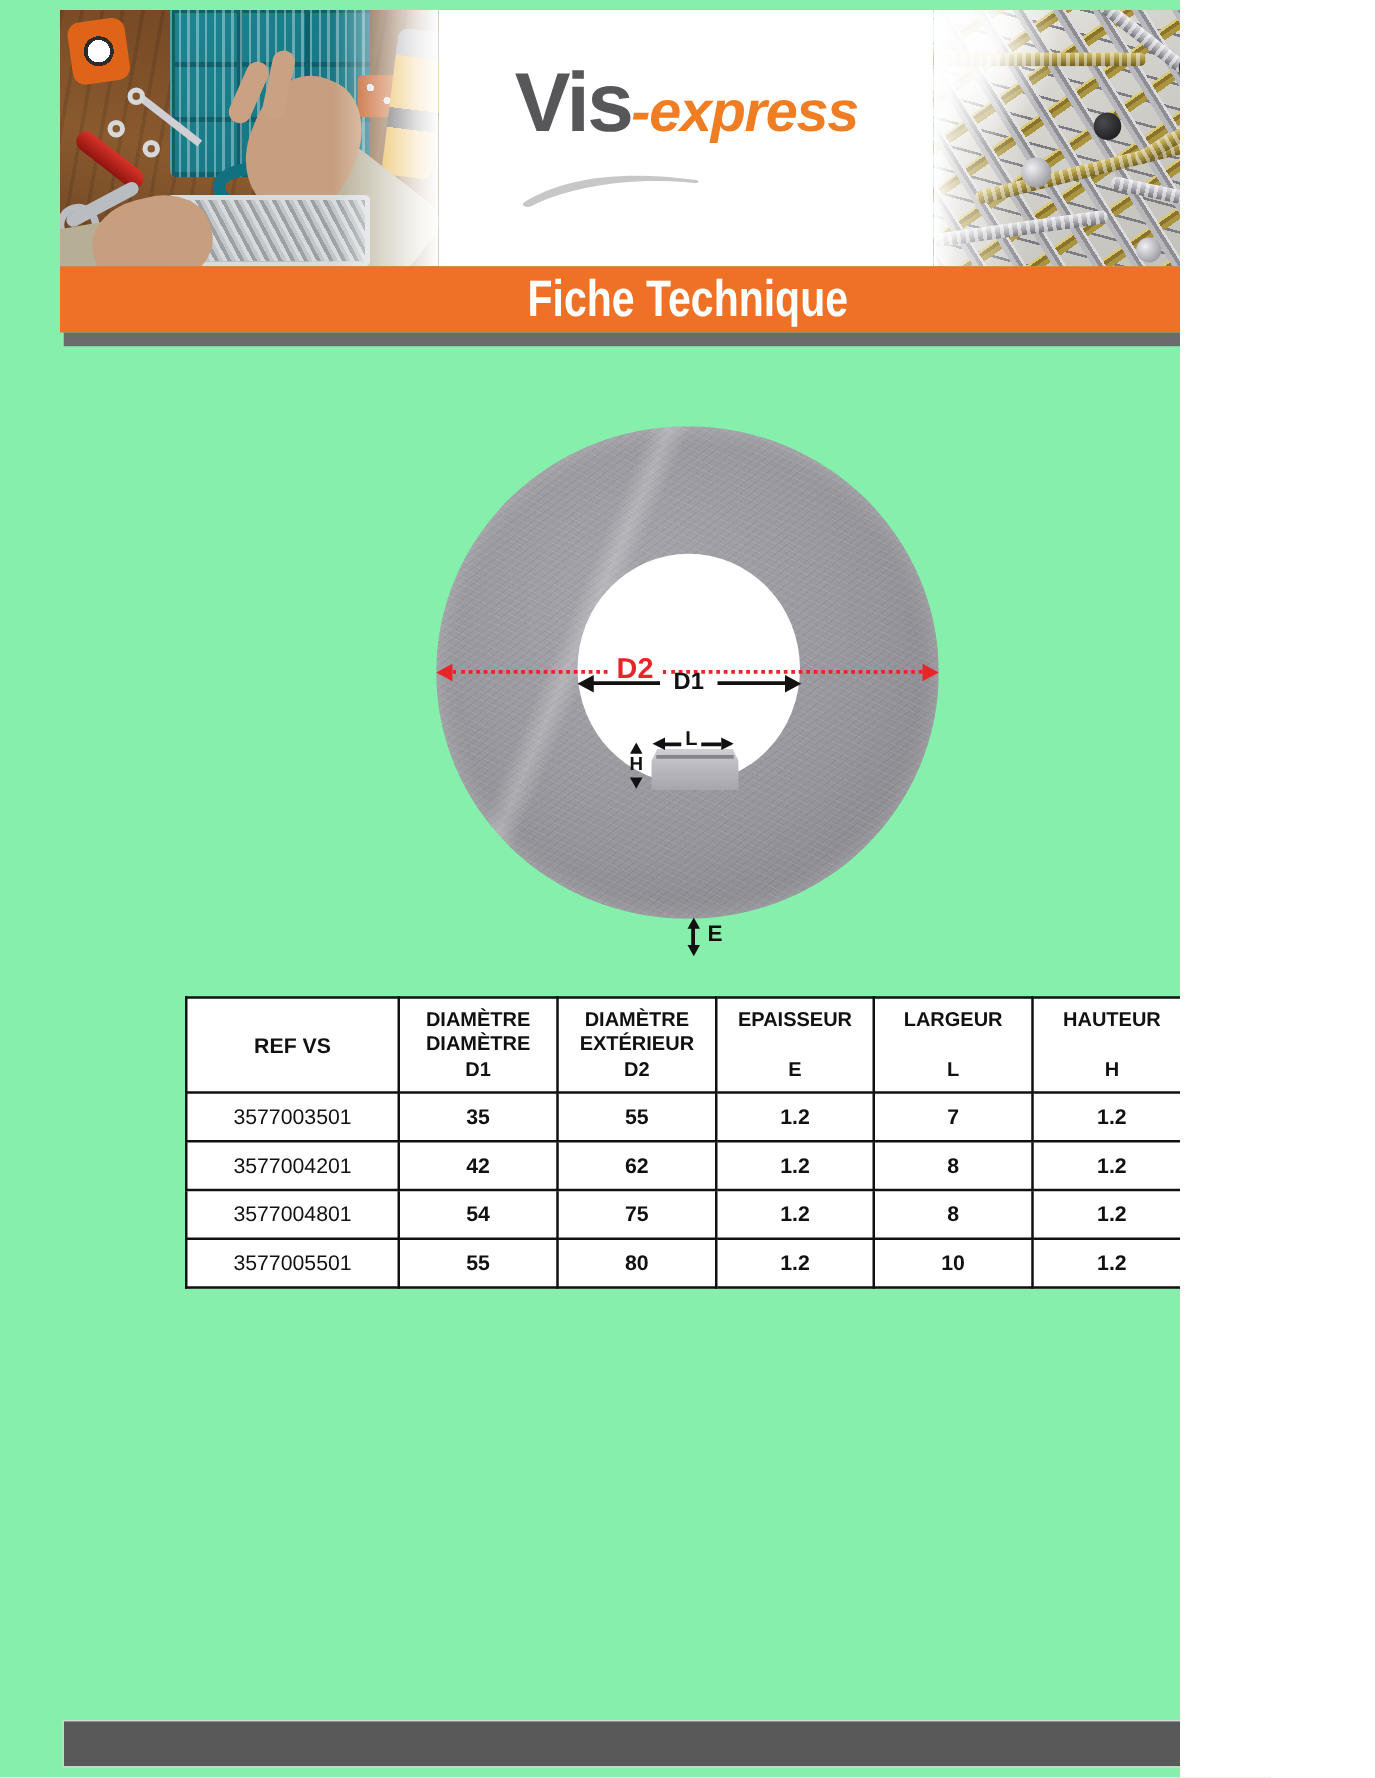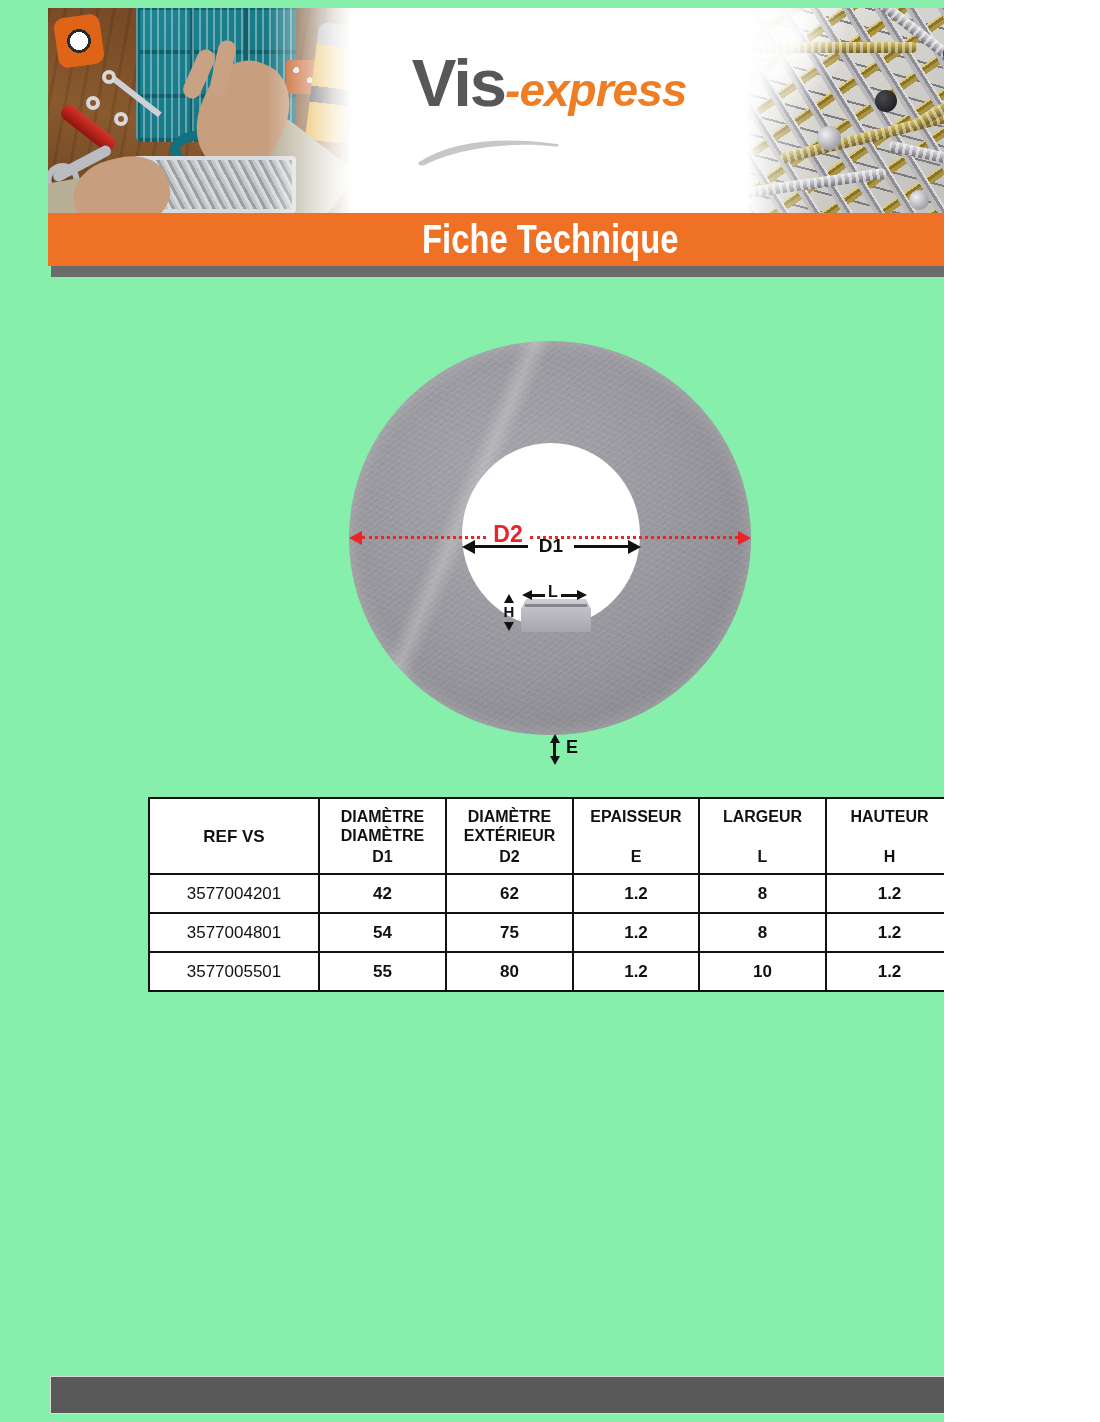--- a/index.html
+++ b/index.html
@@ -276,20 +276,28 @@
           <div class="hwrap">
             <span>HAUTEUR</span>
 
             <span class="hsym">H</span>
           </div>
         </th>
       </tr>
     </thead>
     <tbody>
         <tr>
+      <td class="ref">3577003501</td>
+      <td>35</td>
+      <td>55</td>
+      <td>1.2</td>
+      <td>7</td>
+      <td>1.2</td>
+    </tr>
+        <tr>
       <td class="ref">3577004201</td>
       <td>42</td>
       <td>62</td>
       <td>1.2</td>
       <td>8</td>
       <td>1.2</td>
     </tr>
         <tr>
       <td class="ref">3577004801</td>
       <td>54</td>

